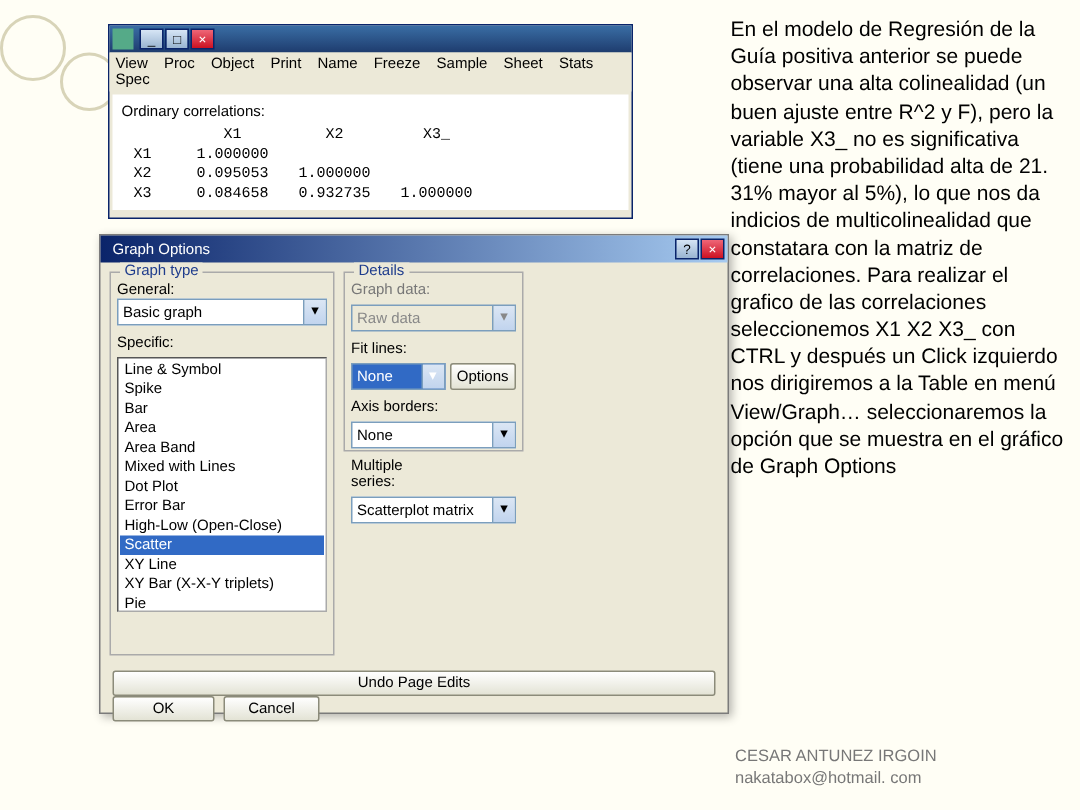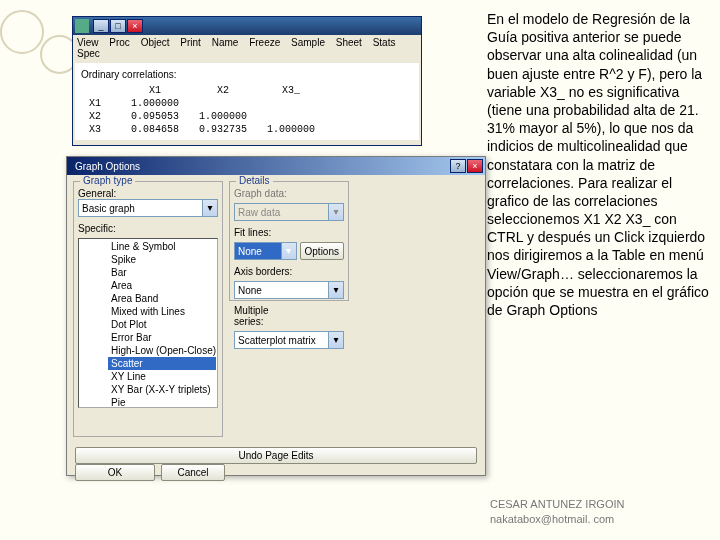--- a/index.html
+++ b/index.html
@@ -31,21 +31,21 @@
   .dlg .titlebar { background: linear-gradient(to right, #0a246a, #a6caf0); }
   .dlg-body { padding: 6px; display: flex; gap: 6px; font-size: 10px; }
   .fieldset { border: 1px solid #aaa; padding: 6px 4px 4px 4px; position: relative; }
   .fieldset .legend { position: absolute; top: -7px; left: 6px; background: #ece9d8; padding: 0 3px; color: #1e3c8c; font-size: 10px; }
   .tree { background: #fff; border: 1px inset #aaa; width: 130px; height: 240px; padding: 2px; overflow: hidden; }
   .tree-item { padding: 1px 0 1px 12px; position: relative; white-space: nowrap; }
   .tree-item::before { content: "⊞"; position: absolute; left: 0; font-size: 9px; color: #666; }
   .tree-item.leaf::before { content: ""; }
   .tree-item.sel { background: #316ac5; color: #fff; }
   .gtypes { background: #fff; border: 1px inset #aaa; width: 140px; height: 170px; overflow: hidden; padding: 1px; margin-top: 4px; }
-  .gtypes div { padding: 1px 3px; white-space: nowrap; margin-left: 28px; }
+  .gtypes div { padding: 1px 3px; white-space: nowrap; }
   .gtypes div.sel { background: #316ac5; color: #fff; }
   .center-col { display: flex; flex-direction: column; }
   .right-col { display: flex; flex-direction: column; gap: 6px; }
   .form-row { display: flex; align-items: center; gap: 4px; margin-bottom: 4px; }
   .form-row label { width: 60px; font-size: 10px; color: #777; }
   .form-row label.on { color: #000; }
   .combo { flex: 1; height: 18px; border: 1px solid #7b9ebd; background: #fff; font-size: 10px; padding: 1px 3px; display: flex; align-items: center; }
   .combo.dis { background: #ece9d8; color: #888; }
   .combo::after { content: "▾"; margin-left: auto; background: linear-gradient(#dbe6f4,#c1d4ee); border-left: 1px solid #7b9ebd; width: 14px; text-align: center; margin-right: -3px; height: 16px; line-height: 16px; }
   .btn { background: linear-gradient(#fff,#e3e3d5); border: 1px solid #8b8b7a; padding: 2px 10px; font-size: 10px; border-radius: 2px; }
@@ -178,21 +178,21 @@
         </div>
         <div class="combo">
             <span>Scatterplot matrix</span>
           </div>
       </div>
     </div>
   </div>
   <div class="dlg-footer">
     <button class="btn">Undo Page Edits</button>
     <div class="right">
-      <button class="btn" style="width:80px;">OK</button>
+      <button class="btn" style="width:68px;">OK</button>
       <button class="btn" style="width:64px;">Cancel</button>
     </div>
   </div>
 </div>
 
 <div class="paragraph">En el modelo de Regresión de la Guía positiva anterior se puede observar una alta colinealidad  (un buen ajuste entre R^2 y F), pero la variable X3_ no es significativa (tiene una probabilidad alta de 21. 31% mayor al 5%), lo que nos da indicios de multicolinealidad que constatara con la matriz de correlaciones. Para realizar el grafico de las correlaciones seleccionemos X1 X2 X3_ con CTRL y después un Click izquierdo nos dirigiremos a la Table  en menú View/Graph… seleccionaremos la opción que se muestra en el gráfico de  Graph Options</div>
 <div class="footer-text">
   <div>CESAR ANTUNEZ IRGOIN</div>
   <div>nakatabox@hotmail. com</div>
 </div>

